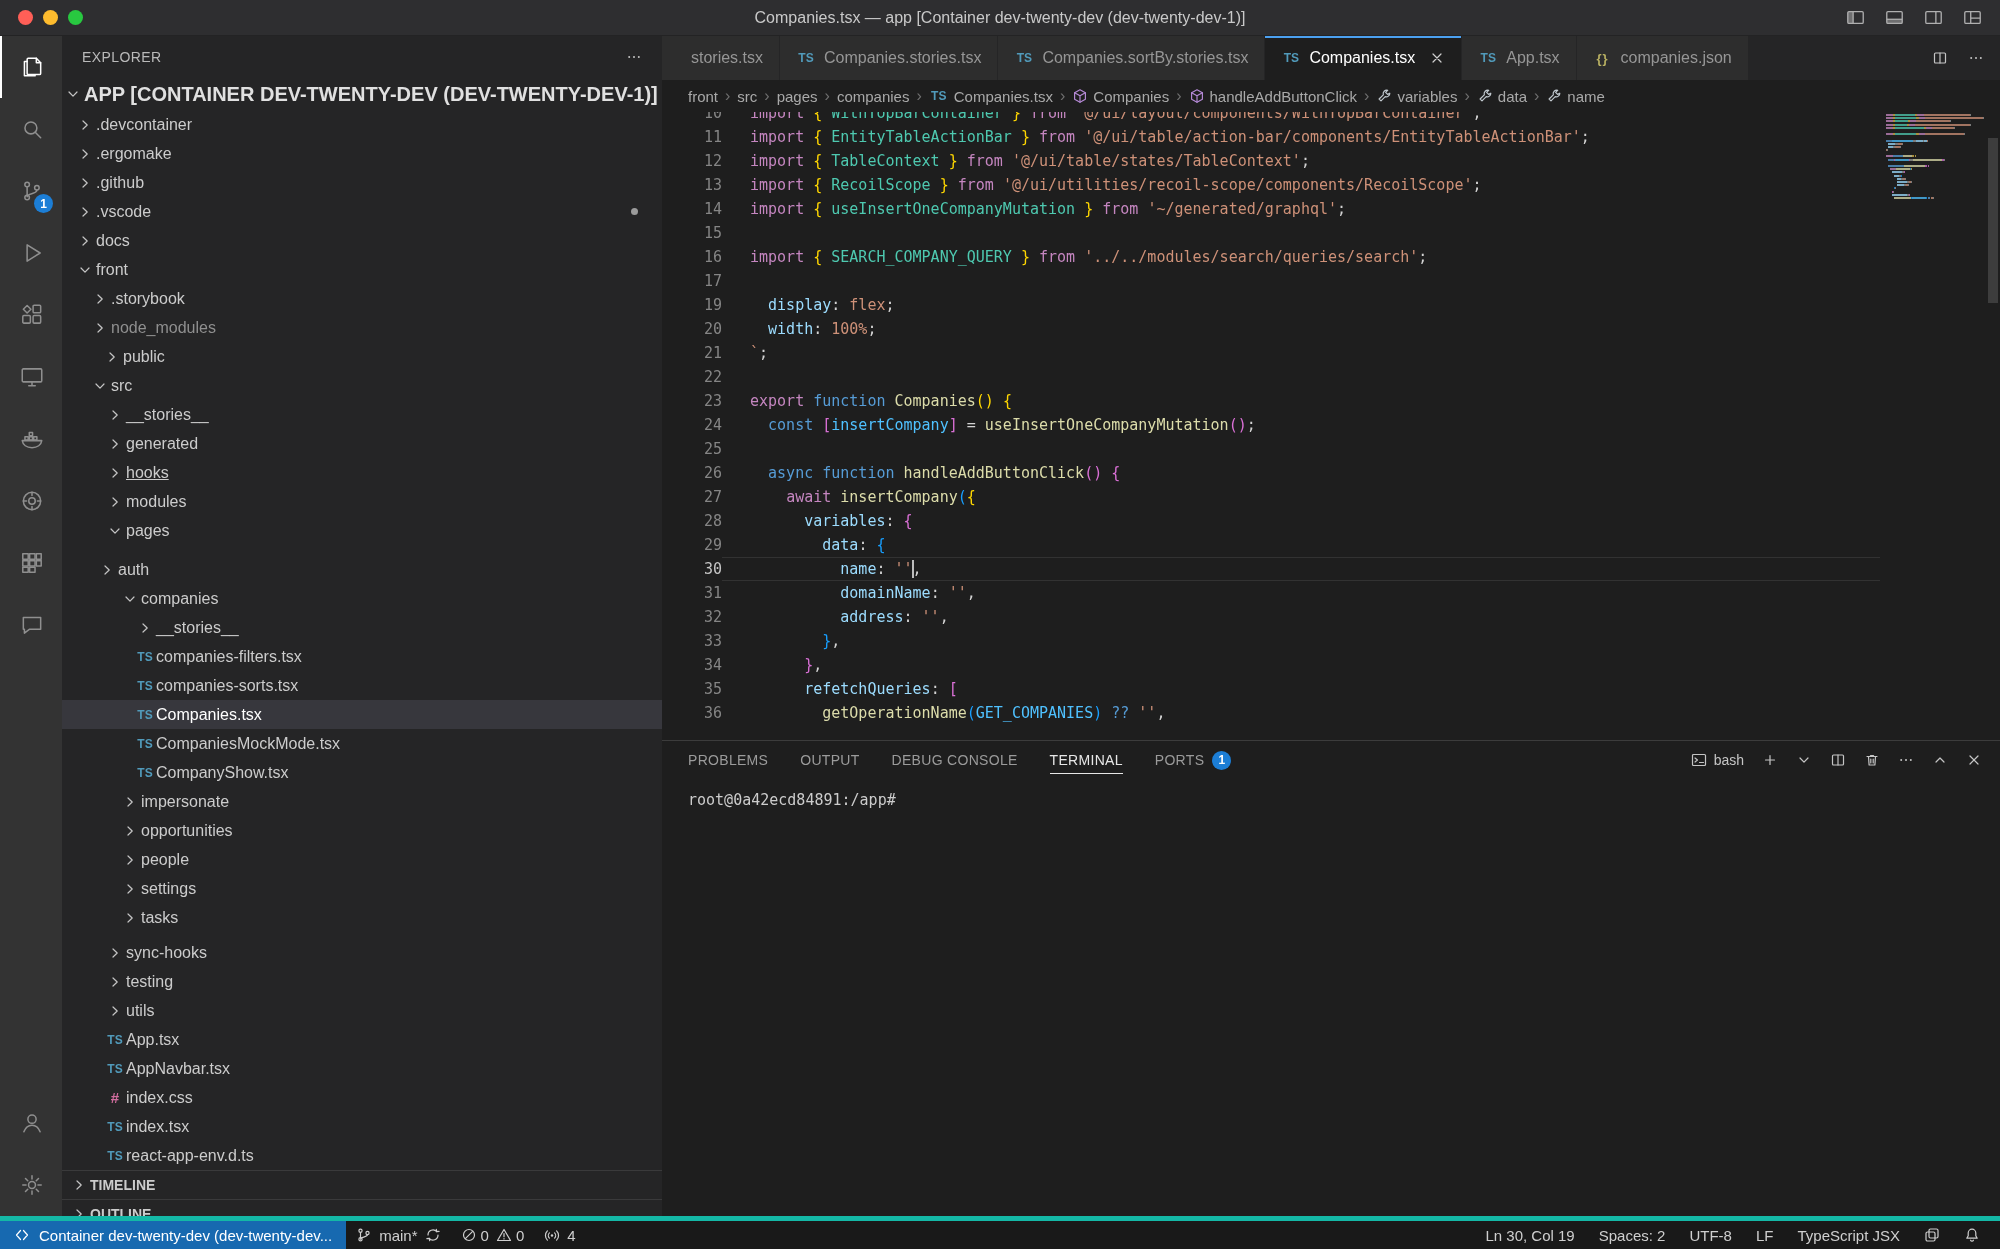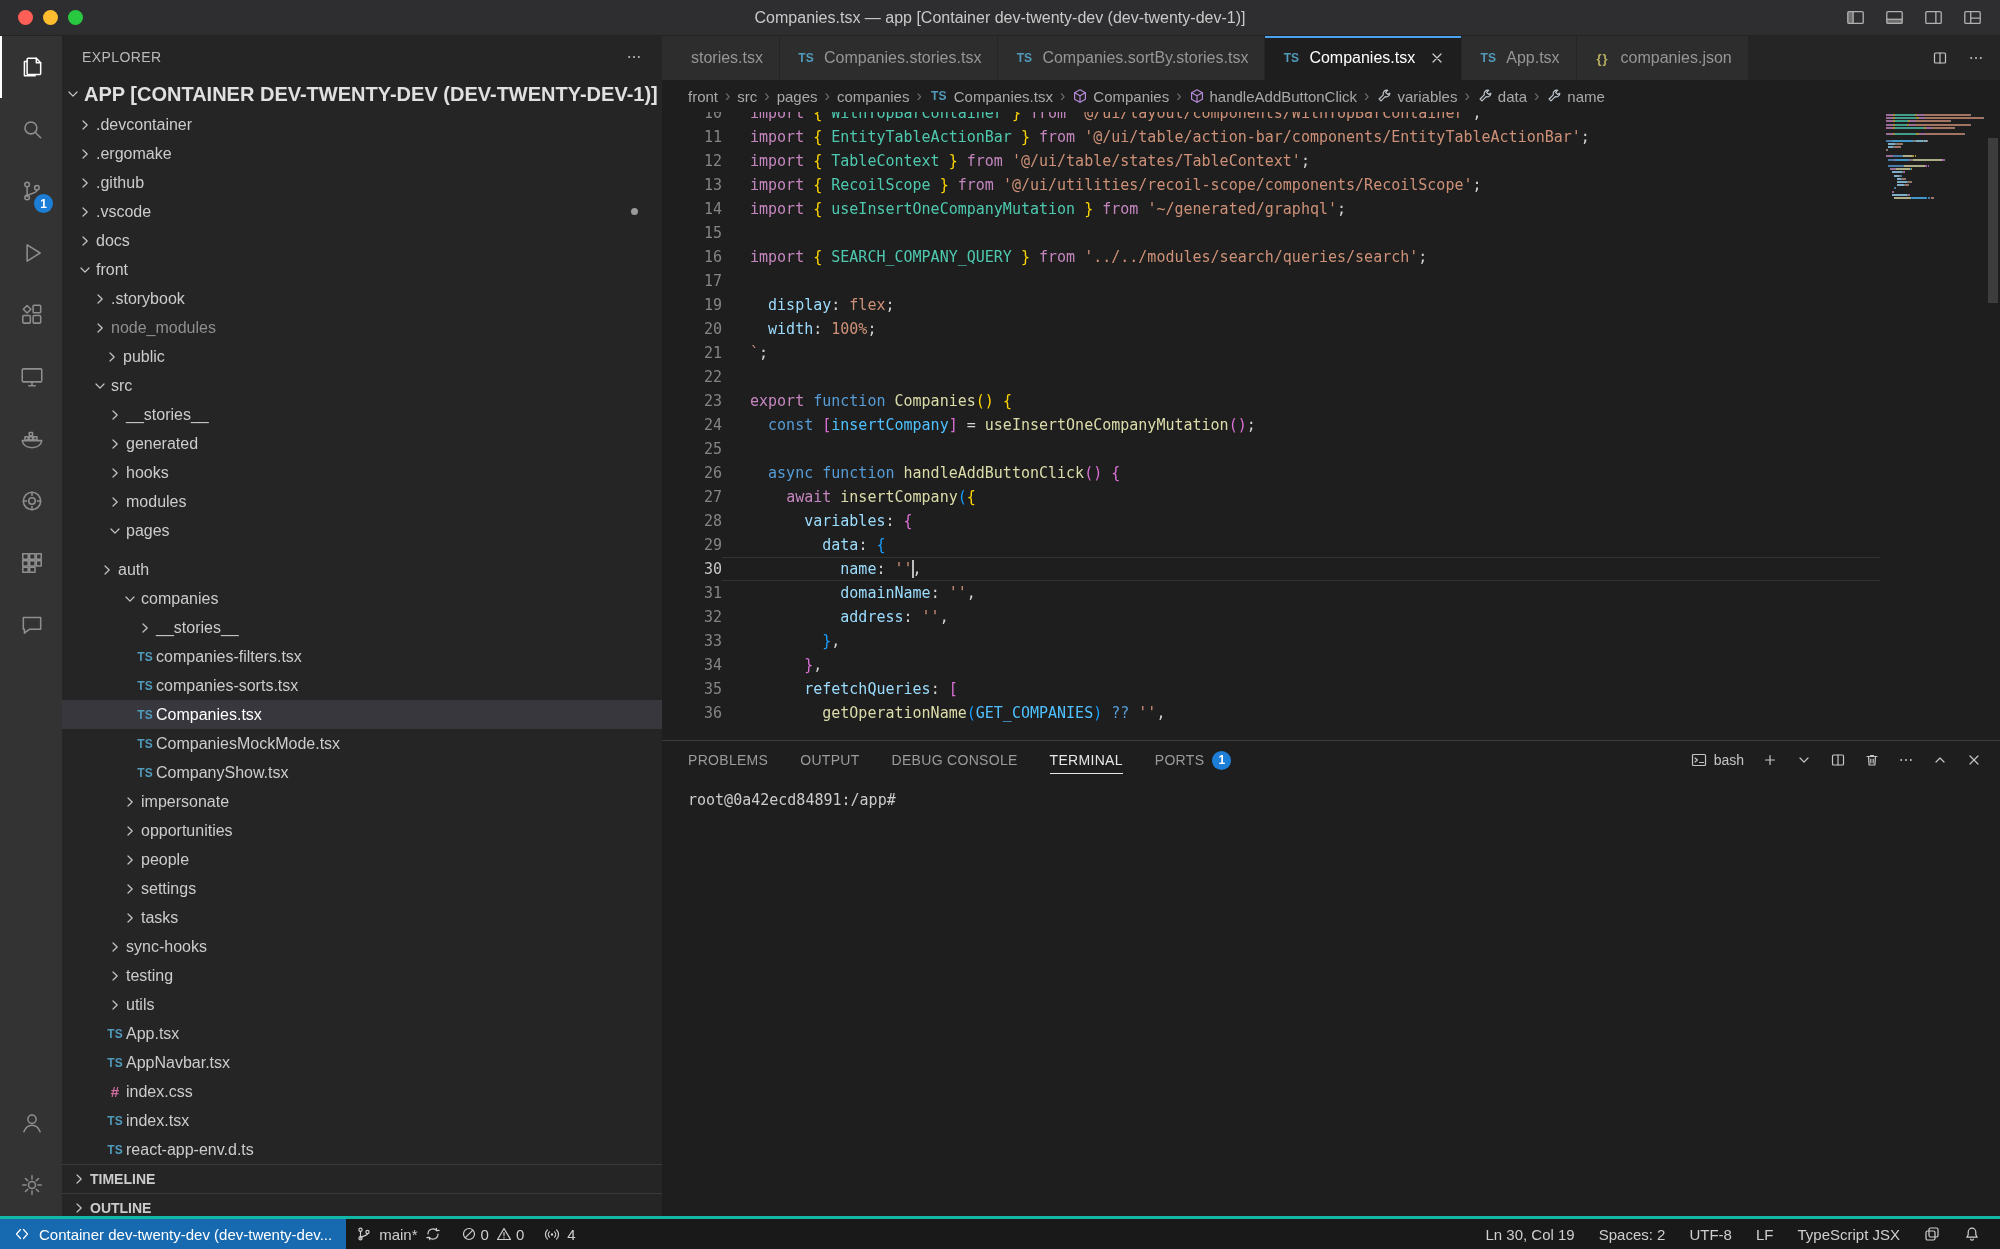--- a/index.html
+++ b/index.html
@@ -85,21 +85,21 @@
   .ptab{margin-right:32px;font-size:14px;letter-spacing:.3px;color:#9b9b9b;display:flex;align-items:center;position:relative;cursor:pointer;gap:8px}
   .ptab.active{color:#e7e7e7}
   .ptab.active::after{content:'';position:absolute;left:0;right:0;bottom:5px;height:1px;background:#e7e7e7}
   .pbadge{min-width:19px;height:19px;padding:0 4px;border-radius:10px;background:#1c7ed6;color:#fff;font-size:12px;display:flex;align-items:center;justify-content:center;font-weight:600;letter-spacing:0}
   .panel-actions{margin-left:auto;display:flex;align-items:center;gap:18px;color:#c5c5c5}
   .shell{display:flex;align-items:center;gap:7px;font-size:14px;cursor:pointer}
   .pa-btn{cursor:pointer;display:inline-flex}
   .terminal-body{padding:12px 0 0 26px;font-family:"DejaVu Sans Mono",monospace;font-size:15px;color:#cccccc}
 
   
-  .statusbar{height:33px;background:#191919;border-top:3px solid #14b8a6;display:flex;align-items:stretch;font-size:15px;color:#cfcfcf}
+  .statusbar{height:33px;background:#191919;border-top:5px solid #14b8a6;display:flex;align-items:stretch;font-size:15px;color:#cfcfcf}
   .sb-item{display:flex;align-items:center;gap:7px;padding:0 10px;cursor:pointer;white-space:nowrap}
   .sb-remote{background:#1769b0;color:#fff;padding:0 14px;gap:9px}
   .sb-group{display:flex;align-items:center;gap:4px}
   .sb-right{margin-left:auto;display:flex;align-items:stretch;padding-right:10px;gap:4px}
 </style>
 </head>
 <body>
 
 <div class="titlebar">
   <div class="traffic">
@@ -365,39 +365,39 @@
           <span class="lbl">__stories__</span>
         </div>
         <div class="tree-row" style="padding-left: 42px;">
           <span class="twisty">
             <svg width="16" height="16" viewBox="0 0 16 16" fill="none" stroke="currentColor" stroke-width="1.2" stroke-linecap="round" stroke-linejoin="round">
               <path d="M6 4l4.2 4L6 12"></path>
             </svg>
           </span>
           <span class="lbl">generated</span>
         </div>
+        <div class="tree-row" style="padding-left: 42px; text-decoration: underline;">
+          <span class="twisty">
+            <svg width="16" height="16" viewBox="0 0 16 16" fill="none" stroke="currentColor" stroke-width="1.2" stroke-linecap="round" stroke-linejoin="round">
+              <path d="M6 4l4.2 4L6 12"></path>
+            </svg>
+          </span>
+          <span class="lbl">hooks</span>
+        </div>
         <div class="tree-row" style="padding-left: 42px;">
           <span class="twisty">
             <svg width="16" height="16" viewBox="0 0 16 16" fill="none" stroke="currentColor" stroke-width="1.2" stroke-linecap="round" stroke-linejoin="round">
               <path d="M6 4l4.2 4L6 12"></path>
             </svg>
           </span>
-          <span class="lbl">hooks</span>
+          <span class="lbl">modules</span>
         </div>
         <div class="tree-row" style="padding-left: 42px;">
           <span class="twisty">
             <svg width="16" height="16" viewBox="0 0 16 16" fill="none" stroke="currentColor" stroke-width="1.2" stroke-linecap="round" stroke-linejoin="round">
-              <path d="M6 4l4.2 4L6 12"></path>
-            </svg>
-          </span>
-          <span class="lbl">modules</span>
-        </div>
-        <div class="tree-row" style="padding-left: 42px;">
-          <span class="twisty">
-            <svg width="16" height="16" viewBox="0 0 16 16" fill="none" stroke="currentColor" stroke-width="1.2" stroke-linecap="round" stroke-linejoin="round">
               <path d="M4 6l4 4.2L12 6"></path>
             </svg>
           </span>
           <span class="lbl">pages</span>
         </div>
         <div class="tree-row" style="padding-left: 34px; margin-top: 10px;">
           <span class="twisty">
             <svg width="16" height="16" viewBox="0 0 16 16" fill="none" stroke="currentColor" stroke-width="1.2" stroke-linecap="round" stroke-linejoin="round">
               <path d="M6 4l4.2 4L6 12"></path>
             </svg>
@@ -483,21 +483,21 @@
           <span class="lbl">settings</span>
         </div>
         <div class="tree-row" style="padding-left: 57px;">
           <span class="twisty">
             <svg width="16" height="16" viewBox="0 0 16 16" fill="none" stroke="currentColor" stroke-width="1.2" stroke-linecap="round" stroke-linejoin="round">
               <path d="M6 4l4.2 4L6 12"></path>
             </svg>
           </span>
           <span class="lbl">tasks</span>
         </div>
-        <div class="tree-row" style="padding-left: 42px;">
+        <div class="tree-row" style="padding-left: 42px; margin-top: 6px;">
           <span class="twisty">
             <svg width="16" height="16" viewBox="0 0 16 16" fill="none" stroke="currentColor" stroke-width="1.2" stroke-linecap="round" stroke-linejoin="round">
               <path d="M6 4l4.2 4L6 12"></path>
             </svg>
           </span>
           <span class="lbl">sync-hooks</span>
         </div>
         <div class="tree-row" style="padding-left: 42px;">
           <span class="twisty">
             <svg width="16" height="16" viewBox="0 0 16 16" fill="none" stroke="currentColor" stroke-width="1.2" stroke-linecap="round" stroke-linejoin="round">

